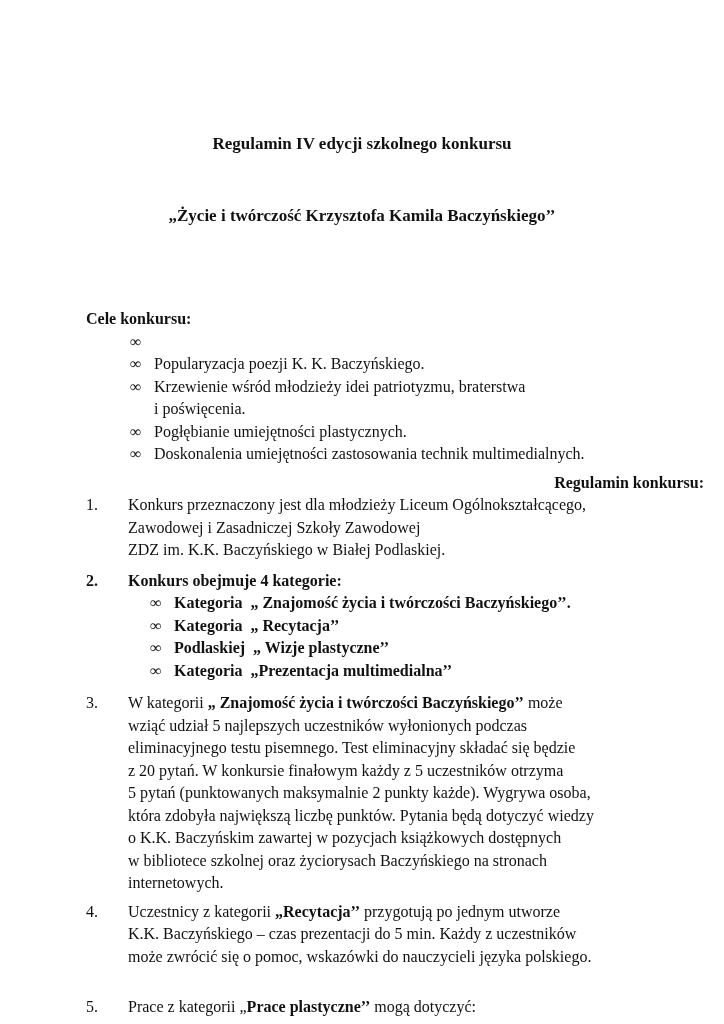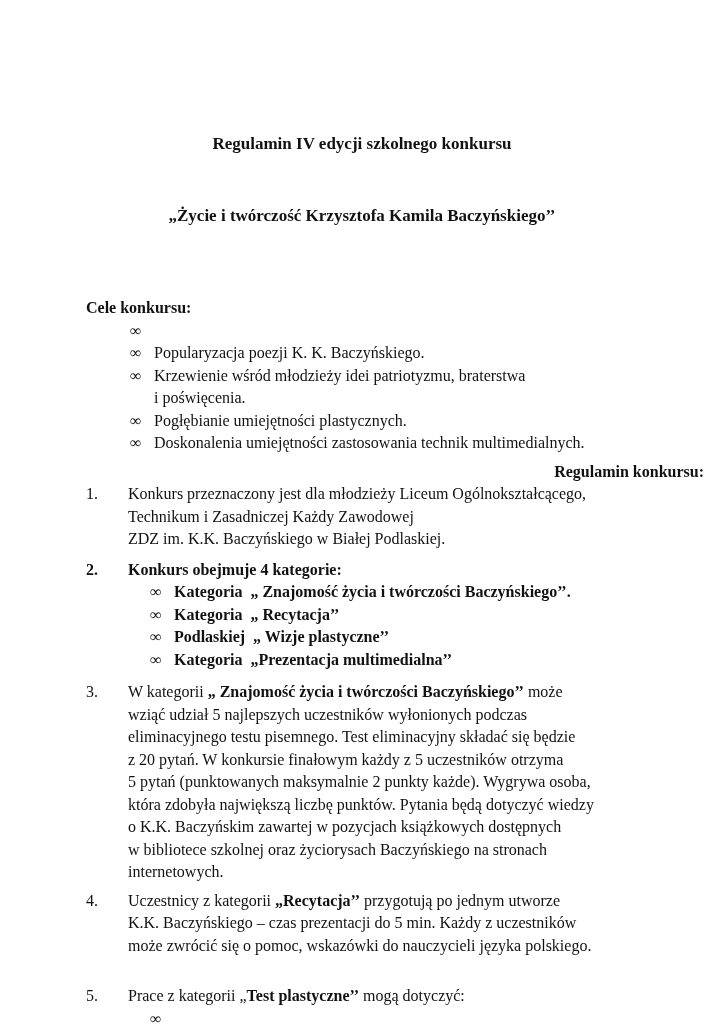--- a/index.html
+++ b/index.html
@@ -27,21 +27,21 @@
     margin-right: -20px;
     text-align: center;
     font-weight: bold;
     font-size: 17px;
     line-height: 24px;
     white-space: pre-wrap;
   }
   .heading {
     font-weight: bold;
   }
-  .heading-goals   { margin-top: 21px; }
+  .heading-goals   { margin-top: 32px; }
   .heading-rules   { margin-top: 6px; text-align: right; }
 
   
   ul.blist {
     list-style: none;
     margin: 0;
     padding: 0;
   }
   ul.blist li { display: flex; }
   ul.indent1 { margin-left: 44px; }   
@@ -99,21 +99,21 @@
         <span class="marker">∞</span>
         <span class="txt">Doskonalenia umiejętności zastosowania technik multimedialnych.</span>
       </li>
     </ul>
 
     <div class="heading heading-rules">Regulamin konkursu:</div>
 
     <div class="oitem">
       <span class="num">1.</span>
       <div class="txt">Konkurs przeznaczony jest dla młodzieży Liceum Ogólnokształcącego,
-Technikum i Zasadniczej Każdy Zawodowej
+Zawodowej i Zasadniczej Szkoły Zawodowej
 ZDZ im. K.K. Baczyńskiego w Białej Podlaskiej.</div>
     </div>
 
     <div class="oitem gap-sm bold">
       <span class="num">2.</span>
       <div class="txt">Konkurs obejmuje 4 kategorie:</div>
     </div>
     <ul class="blist indent2 bold-list">
       <li>
         <span class="marker">∞</span>
@@ -148,21 +148,21 @@
 
     <div class="oitem gap-xs">
       <span class="num">4.</span>
       <div class="txt"><span>Uczestnicy z kategorii </span><span style="font-weight: bold;">„Recytacja’’</span><span> przygotują po jednym utworze
 K.K. Baczyńskiego – czas prezentacji do 5 min. Każdy z uczestników
 może zwrócić się o pomoc, wskazówki do nauczycieli języka polskiego.</span></div>
     </div>
 
     <div class="oitem gap-lg">
       <span class="num">5.</span>
-      <div class="txt"><span>Prace z kategorii „</span><span style="font-weight: bold;">Test plastyczne’’</span><span> mogą dotyczyć:</span></div>
+      <div class="txt"><span>Prace z kategorii „</span><span style="font-weight: bold;">Prace plastyczne’’</span><span> mogą dotyczyć:</span></div>
     </div>
     <ul class="blist indent2">
       <li>
         <span class="marker">∞</span>
       </li>
 
     </ul>
 
   </div>
 </div>

